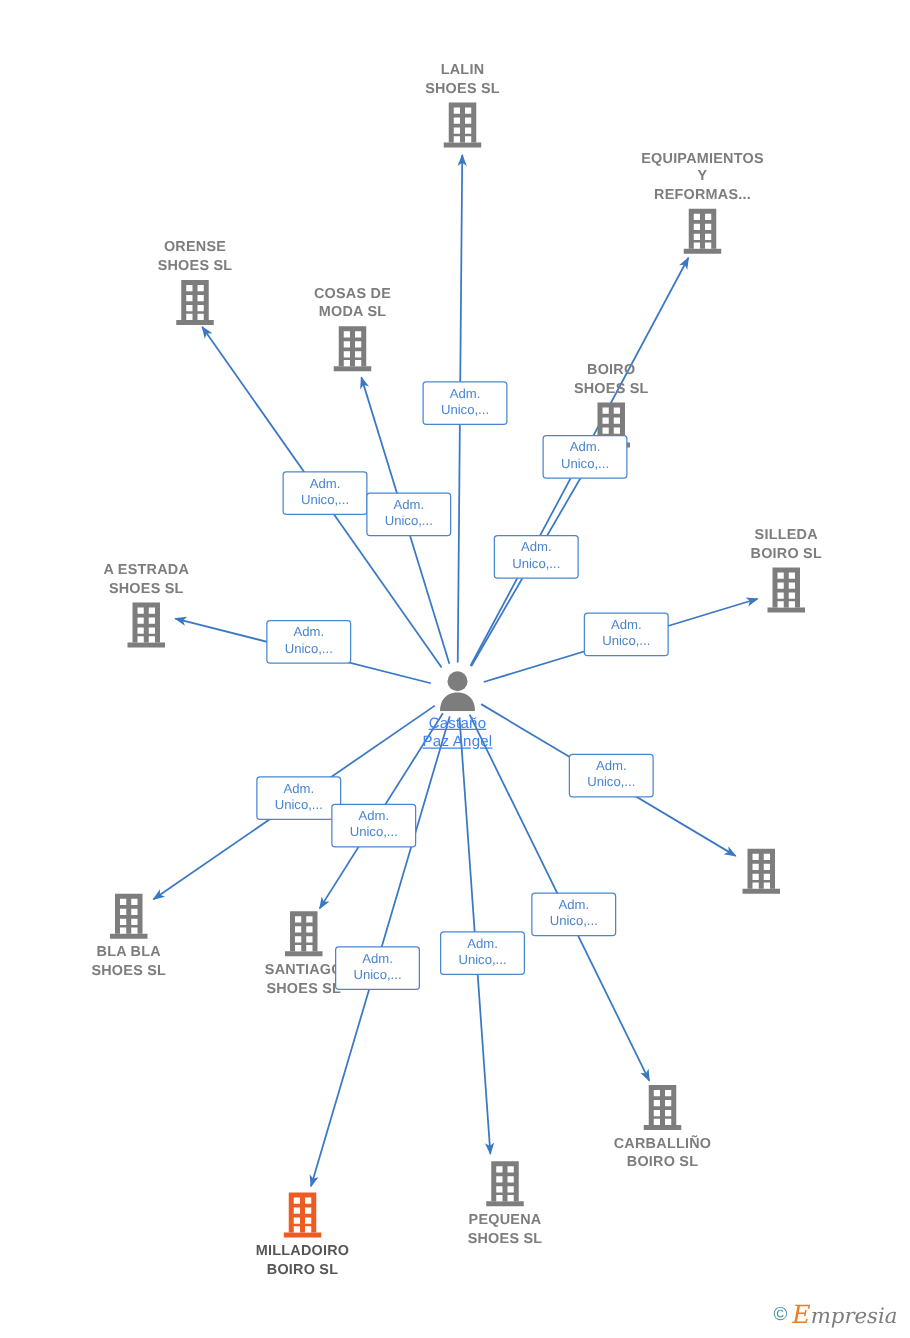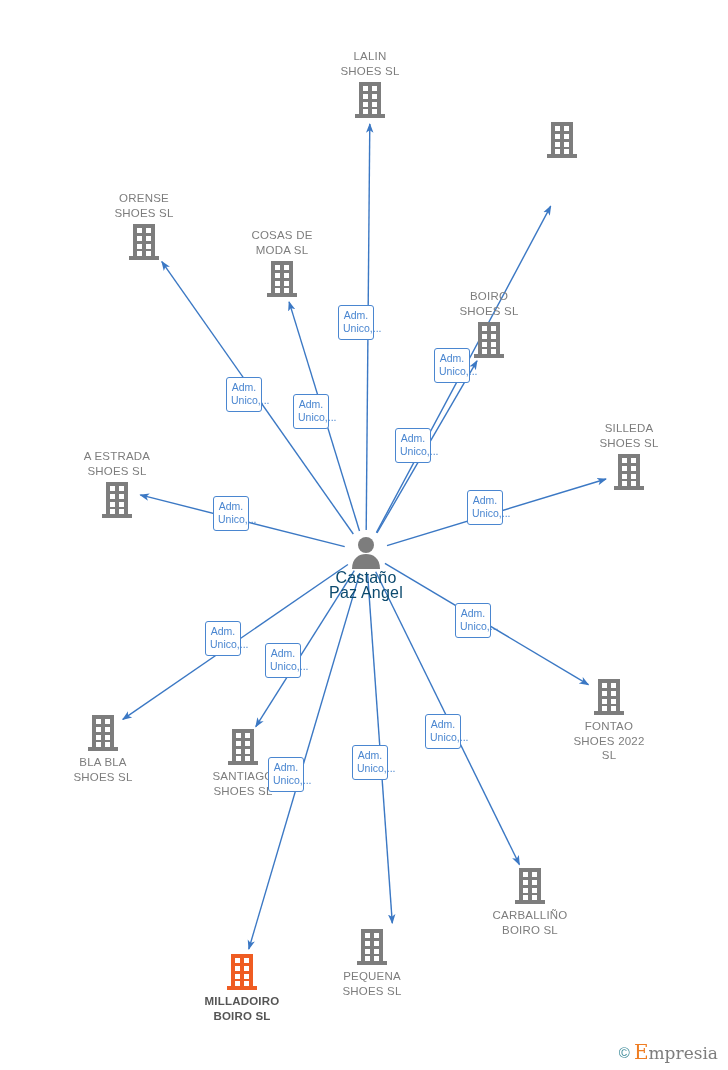--- a/index.html
+++ b/index.html
@@ -36,70 +36,73 @@
     margin: 0 auto;
     width: 34px;
     height: 40px;
   }
   .node .label {
     display: block;
     font-size: 11.5px;
     color: #7d7d7d;
     letter-spacing: 0.2px;
     white-space: pre-line;
+    font-weight: bold;
   }
   .node.company .label {
     font-size: 11.5px;
   }
   .node.highlight .label {
     color: #555555;
     font-weight: bold;
   }
   .node.label-above .label { margin-bottom: 2px; }
   .node.label-below .label { margin-top: 2px; }
   .node.person .label {
-    font-size: 16px;
-    color: #0c4a6e;
+    font-size: 12px;
+    color: #3b82f6;
     font-weight: normal;
+    text-decoration: underline;
   }
   .node.person .glyph {
     width: 30px;
     height: 34px;
   }
   .edge-label {
     position: absolute;
     box-sizing: border-box;
     border: 1px solid #4a86d0;
     border-radius: 3px;
     background: #ffffff;
     color: #4a86d0;
     font-size: 10.5px;
     line-height: 13px;
     text-align: center;
     padding: 3px 4px 4px 4px;
     white-space: pre-line;
-    width: 36px;
+    width: 68px;
     margin-left: -29px;
     margin-top: -19px;
   }
   #watermark {
     position: absolute;
     right: 10px;
     bottom: 8px;
     display: flex;
     align-items: center;
     gap: 4px;
   }
   #watermark .copy {
     font-size: 15px;
     color: #3f8c9b;
     line-height: 1;
   }
   #watermark .brand {
     font-family: "DejaVu Serif", serif;
+    font-style: italic;
     font-size: 17px;
     color: #7d7d7d;
     line-height: 1;
   }
   #watermark .brand .cap {
     color: #ef7d22;
     font-size: 20px;
   }
 </style>
 </head>
@@ -153,36 +156,39 @@
             <rect x="10" y="14" width="5" height="5" fill="#ffffff"></rect>
             <rect x="19" y="14" width="5" height="5" fill="#ffffff"></rect>
             <rect x="10" y="22" width="5" height="5" fill="#ffffff"></rect>
             <rect x="19" y="22" width="5" height="5" fill="#ffffff"></rect>
             <rect x="10" y="29" width="5" height="5" fill="#ffffff"></rect>
             <rect x="19" y="29" width="5" height="5" fill="#ffffff"></rect>
           </svg>
         </span>
       </div>
       <div class="node company label-above" style="left: 562px; top: 119.5px;">
-        <span style="display: block;">
-          <svg class="glyph" viewBox="0 0 34 40" xmlns="http://www.w3.org/2000/svg">
-            <rect x="6" y="2" width="22" height="32" fill="#7d7d7d"></rect>
-            <rect x="2" y="34" width="30" height="4" fill="#7d7d7d"></rect>
-            <rect x="10" y="6" width="5" height="5" fill="#ffffff"></rect>
-            <rect x="19" y="6" width="5" height="5" fill="#ffffff"></rect>
-            <rect x="10" y="14" width="5" height="5" fill="#ffffff"></rect>
-            <rect x="19" y="14" width="5" height="5" fill="#ffffff"></rect>
-            <rect x="10" y="22" width="5" height="5" fill="#ffffff"></rect>
-            <rect x="19" y="22" width="5" height="5" fill="#ffffff"></rect>
-            <rect x="10" y="29" width="5" height="5" fill="#ffffff"></rect>
-            <rect x="19" y="29" width="5" height="5" fill="#ffffff"></rect>
-          </svg>
-        </span>
-      </div>
-      <div class="node company label-above" style="left: 144px; top: 191px;">
+        <span class="label">EQUIPAMIENTOS
+Y
+REFORMAS...</span>
+        <span style="display: block;">
+          <svg class="glyph" viewBox="0 0 34 40" xmlns="http://www.w3.org/2000/svg">
+            <rect x="6" y="2" width="22" height="32" fill="#7d7d7d"></rect>
+            <rect x="2" y="34" width="30" height="4" fill="#7d7d7d"></rect>
+            <rect x="10" y="6" width="5" height="5" fill="#ffffff"></rect>
+            <rect x="19" y="6" width="5" height="5" fill="#ffffff"></rect>
+            <rect x="10" y="14" width="5" height="5" fill="#ffffff"></rect>
+            <rect x="19" y="14" width="5" height="5" fill="#ffffff"></rect>
+            <rect x="10" y="22" width="5" height="5" fill="#ffffff"></rect>
+            <rect x="19" y="22" width="5" height="5" fill="#ffffff"></rect>
+            <rect x="10" y="29" width="5" height="5" fill="#ffffff"></rect>
+            <rect x="19" y="29" width="5" height="5" fill="#ffffff"></rect>
+          </svg>
+        </span>
+      </div>
+      <div class="node company label-above" style="left: 156px; top: 191px;">
         <span class="label">ORENSE
 SHOES  SL</span>
         <span style="display: block;">
           <svg class="glyph" viewBox="0 0 34 40" xmlns="http://www.w3.org/2000/svg">
             <rect x="6" y="2" width="22" height="32" fill="#7d7d7d"></rect>
             <rect x="2" y="34" width="30" height="4" fill="#7d7d7d"></rect>
             <rect x="10" y="6" width="5" height="5" fill="#ffffff"></rect>
             <rect x="19" y="6" width="5" height="5" fill="#ffffff"></rect>
             <rect x="10" y="14" width="5" height="5" fill="#ffffff"></rect>
             <rect x="19" y="14" width="5" height="5" fill="#ffffff"></rect>
@@ -224,21 +230,21 @@
             <rect x="19" y="14" width="5" height="5" fill="#ffffff"></rect>
             <rect x="10" y="22" width="5" height="5" fill="#ffffff"></rect>
             <rect x="19" y="22" width="5" height="5" fill="#ffffff"></rect>
             <rect x="10" y="29" width="5" height="5" fill="#ffffff"></rect>
             <rect x="19" y="29" width="5" height="5" fill="#ffffff"></rect>
           </svg>
         </span>
       </div>
       <div class="node company label-above" style="left: 629px; top: 421px;">
         <span class="label">SILLEDA
-SHOES  SL</span>
+BOIRO  SL</span>
         <span style="display: block;">
           <svg class="glyph" viewBox="0 0 34 40" xmlns="http://www.w3.org/2000/svg">
             <rect x="6" y="2" width="22" height="32" fill="#7d7d7d"></rect>
             <rect x="2" y="34" width="30" height="4" fill="#7d7d7d"></rect>
             <rect x="10" y="6" width="5" height="5" fill="#ffffff"></rect>
             <rect x="19" y="6" width="5" height="5" fill="#ffffff"></rect>
             <rect x="10" y="14" width="5" height="5" fill="#ffffff"></rect>
             <rect x="19" y="14" width="5" height="5" fill="#ffffff"></rect>
             <rect x="10" y="22" width="5" height="5" fill="#ffffff"></rect>
             <rect x="19" y="22" width="5" height="5" fill="#ffffff"></rect>
@@ -273,23 +279,20 @@
             <rect x="10" y="6" width="5" height="5" fill="#ffffff"></rect>
             <rect x="19" y="6" width="5" height="5" fill="#ffffff"></rect>
             <rect x="10" y="14" width="5" height="5" fill="#ffffff"></rect>
             <rect x="19" y="14" width="5" height="5" fill="#ffffff"></rect>
             <rect x="10" y="22" width="5" height="5" fill="#ffffff"></rect>
             <rect x="19" y="22" width="5" height="5" fill="#ffffff"></rect>
             <rect x="10" y="29" width="5" height="5" fill="#ffffff"></rect>
             <rect x="19" y="29" width="5" height="5" fill="#ffffff"></rect>
           </svg>
         </span>
-        <span class="label">FONTAO
-SHOES 2022
-SL</span>
       </div>
       <div class="node company label-below" style="left: 103px; top: 713px;">
         <span style="display: block;">
           <svg class="glyph" viewBox="0 0 34 40" xmlns="http://www.w3.org/2000/svg">
             <rect x="6" y="2" width="22" height="32" fill="#7d7d7d"></rect>
             <rect x="2" y="34" width="30" height="4" fill="#7d7d7d"></rect>
             <rect x="10" y="6" width="5" height="5" fill="#ffffff"></rect>
             <rect x="19" y="6" width="5" height="5" fill="#ffffff"></rect>
             <rect x="10" y="14" width="5" height="5" fill="#ffffff"></rect>
             <rect x="19" y="14" width="5" height="5" fill="#ffffff"></rect>
@@ -331,21 +334,21 @@
             <rect x="19" y="14" width="5" height="5" fill="#ffffff"></rect>
             <rect x="10" y="22" width="5" height="5" fill="#ffffff"></rect>
             <rect x="19" y="22" width="5" height="5" fill="#ffffff"></rect>
             <rect x="10" y="29" width="5" height="5" fill="#ffffff"></rect>
             <rect x="19" y="29" width="5" height="5" fill="#ffffff"></rect>
           </svg>
         </span>
         <span class="label">CARBALLIÑO
 BOIRO  SL</span>
       </div>
-      <div class="node company label-below" style="left: 372px; top: 927px; text-align: center;">
+      <div class="node company label-below" style="left: 404px; top: 927px; text-align: center;">
         <span style="display: block;">
           <svg class="glyph" viewBox="0 0 34 40" xmlns="http://www.w3.org/2000/svg">
             <rect x="6" y="2" width="22" height="32" fill="#7d7d7d"></rect>
             <rect x="2" y="34" width="30" height="4" fill="#7d7d7d"></rect>
             <rect x="10" y="6" width="5" height="5" fill="#ffffff"></rect>
             <rect x="19" y="6" width="5" height="5" fill="#ffffff"></rect>
             <rect x="10" y="14" width="5" height="5" fill="#ffffff"></rect>
             <rect x="19" y="14" width="5" height="5" fill="#ffffff"></rect>
             <rect x="10" y="22" width="5" height="5" fill="#ffffff"></rect>
             <rect x="19" y="22" width="5" height="5" fill="#ffffff"></rect>

